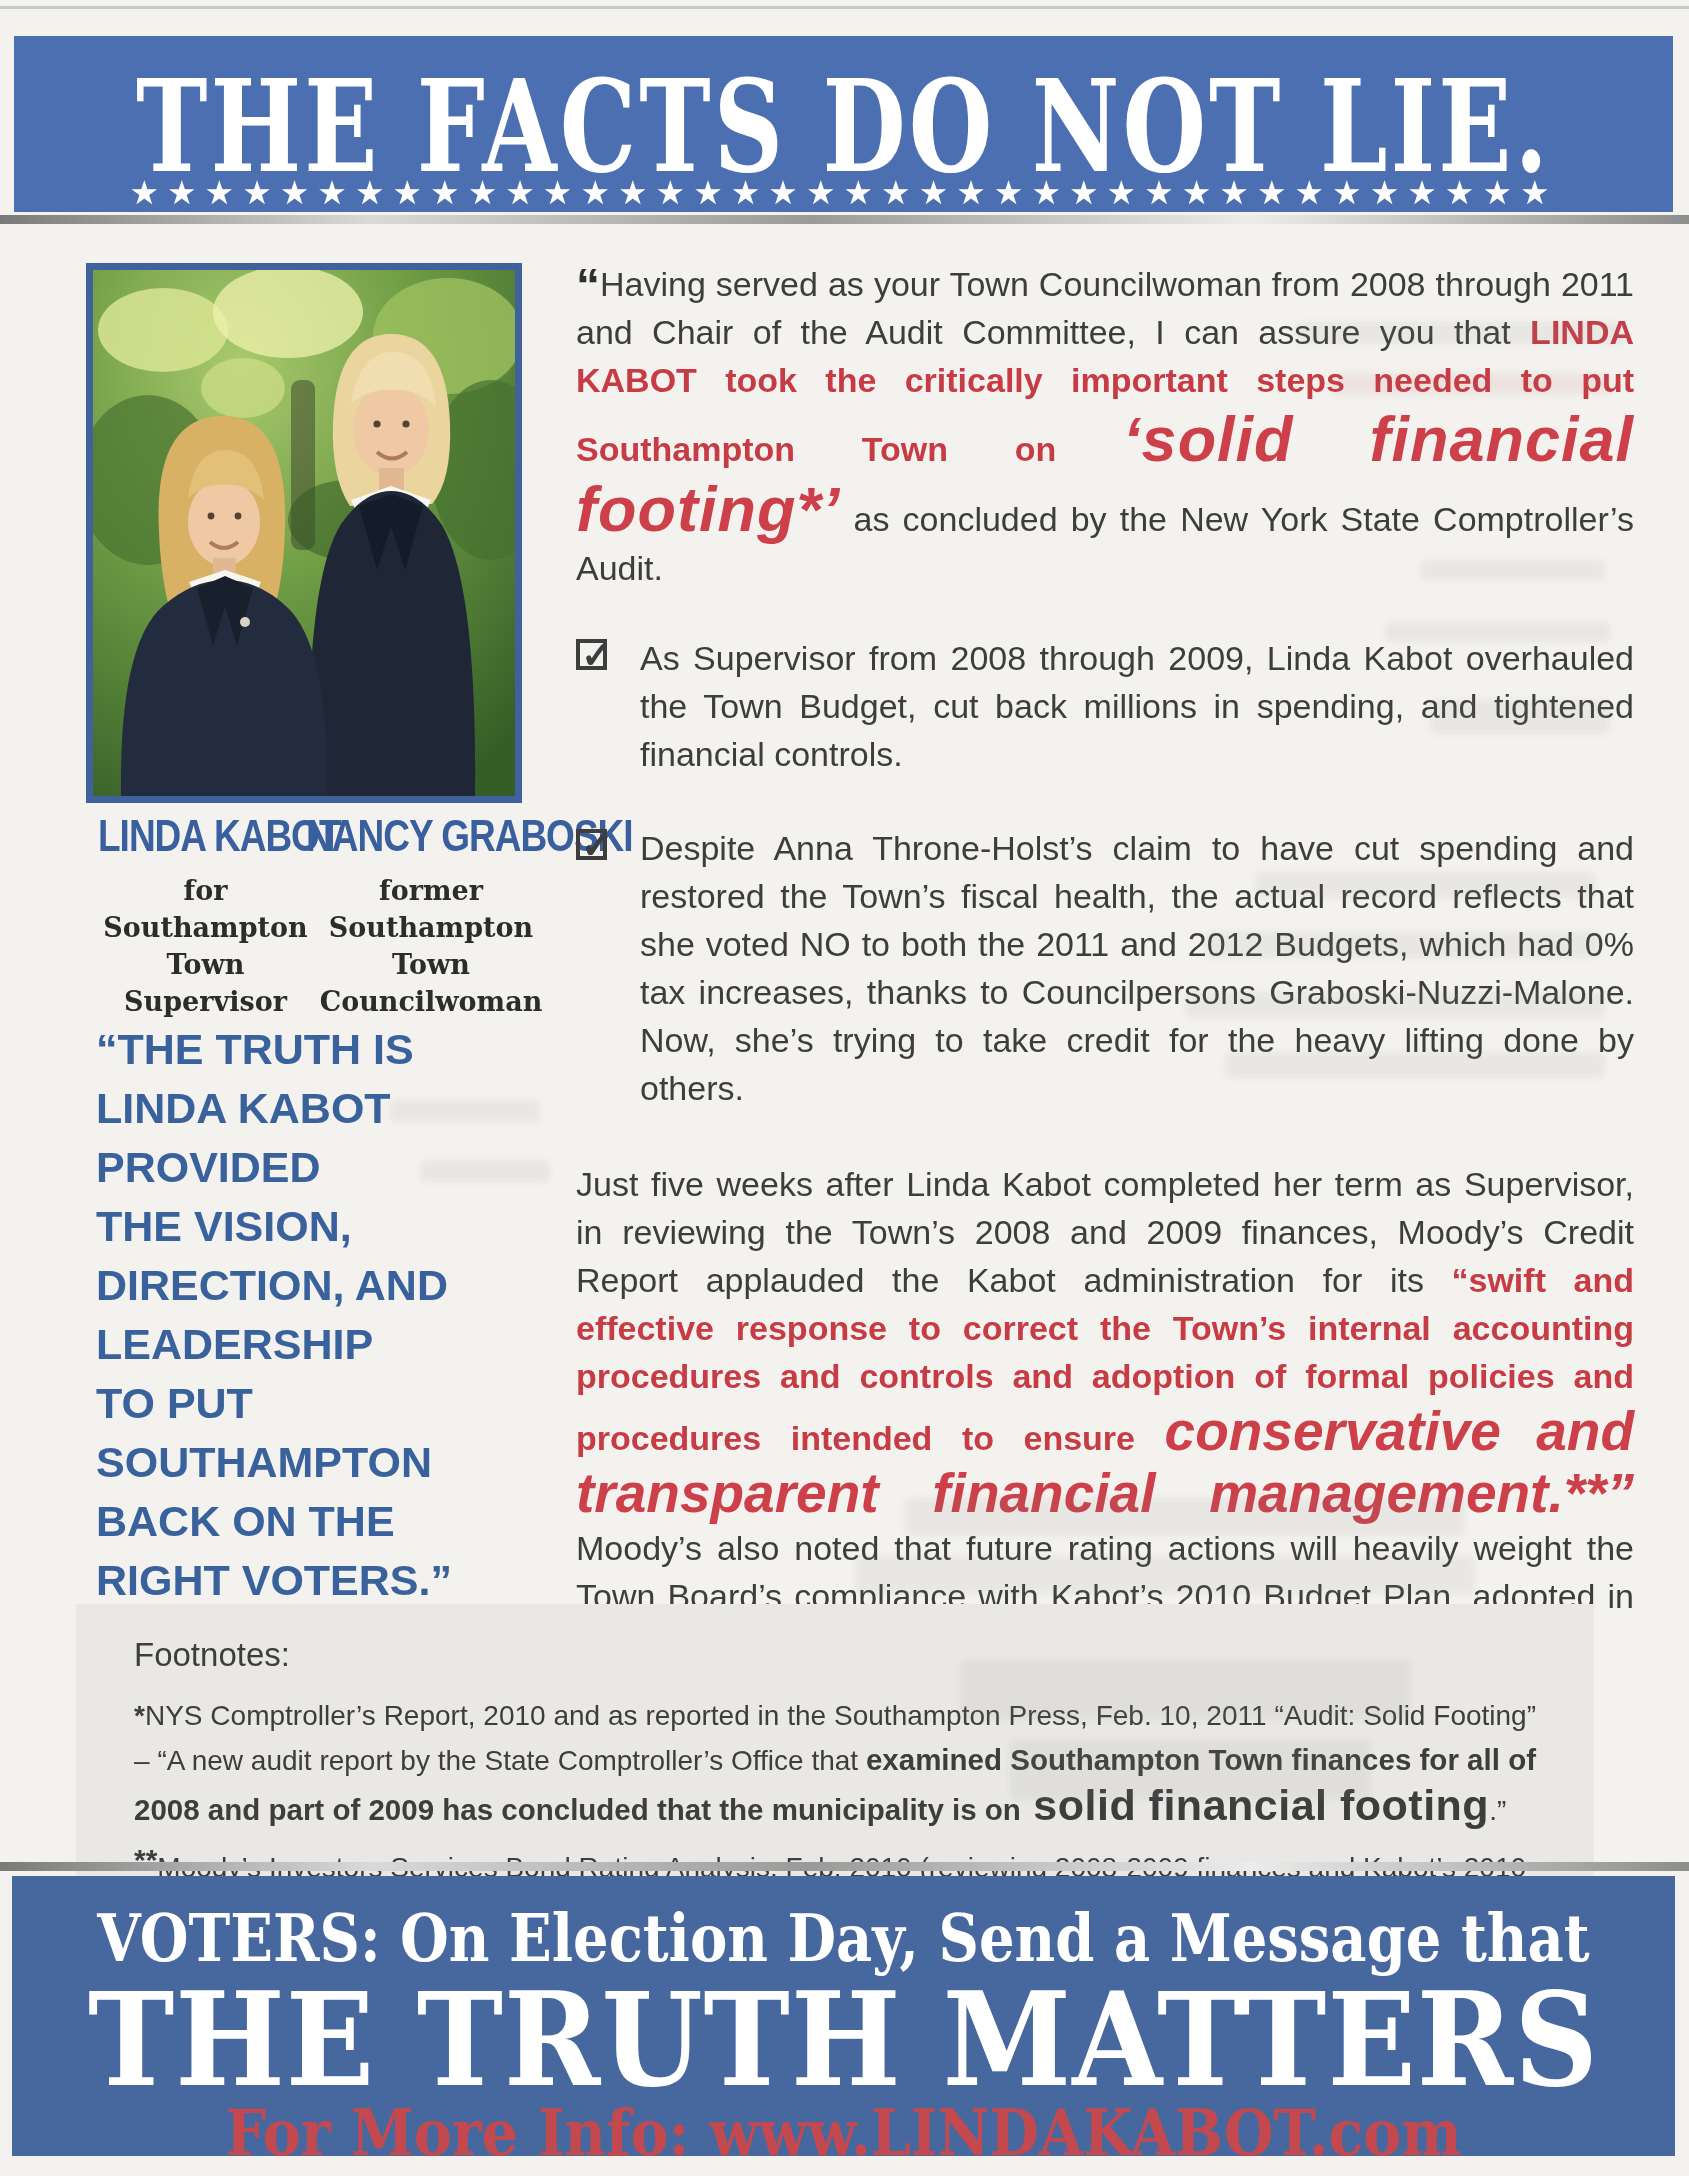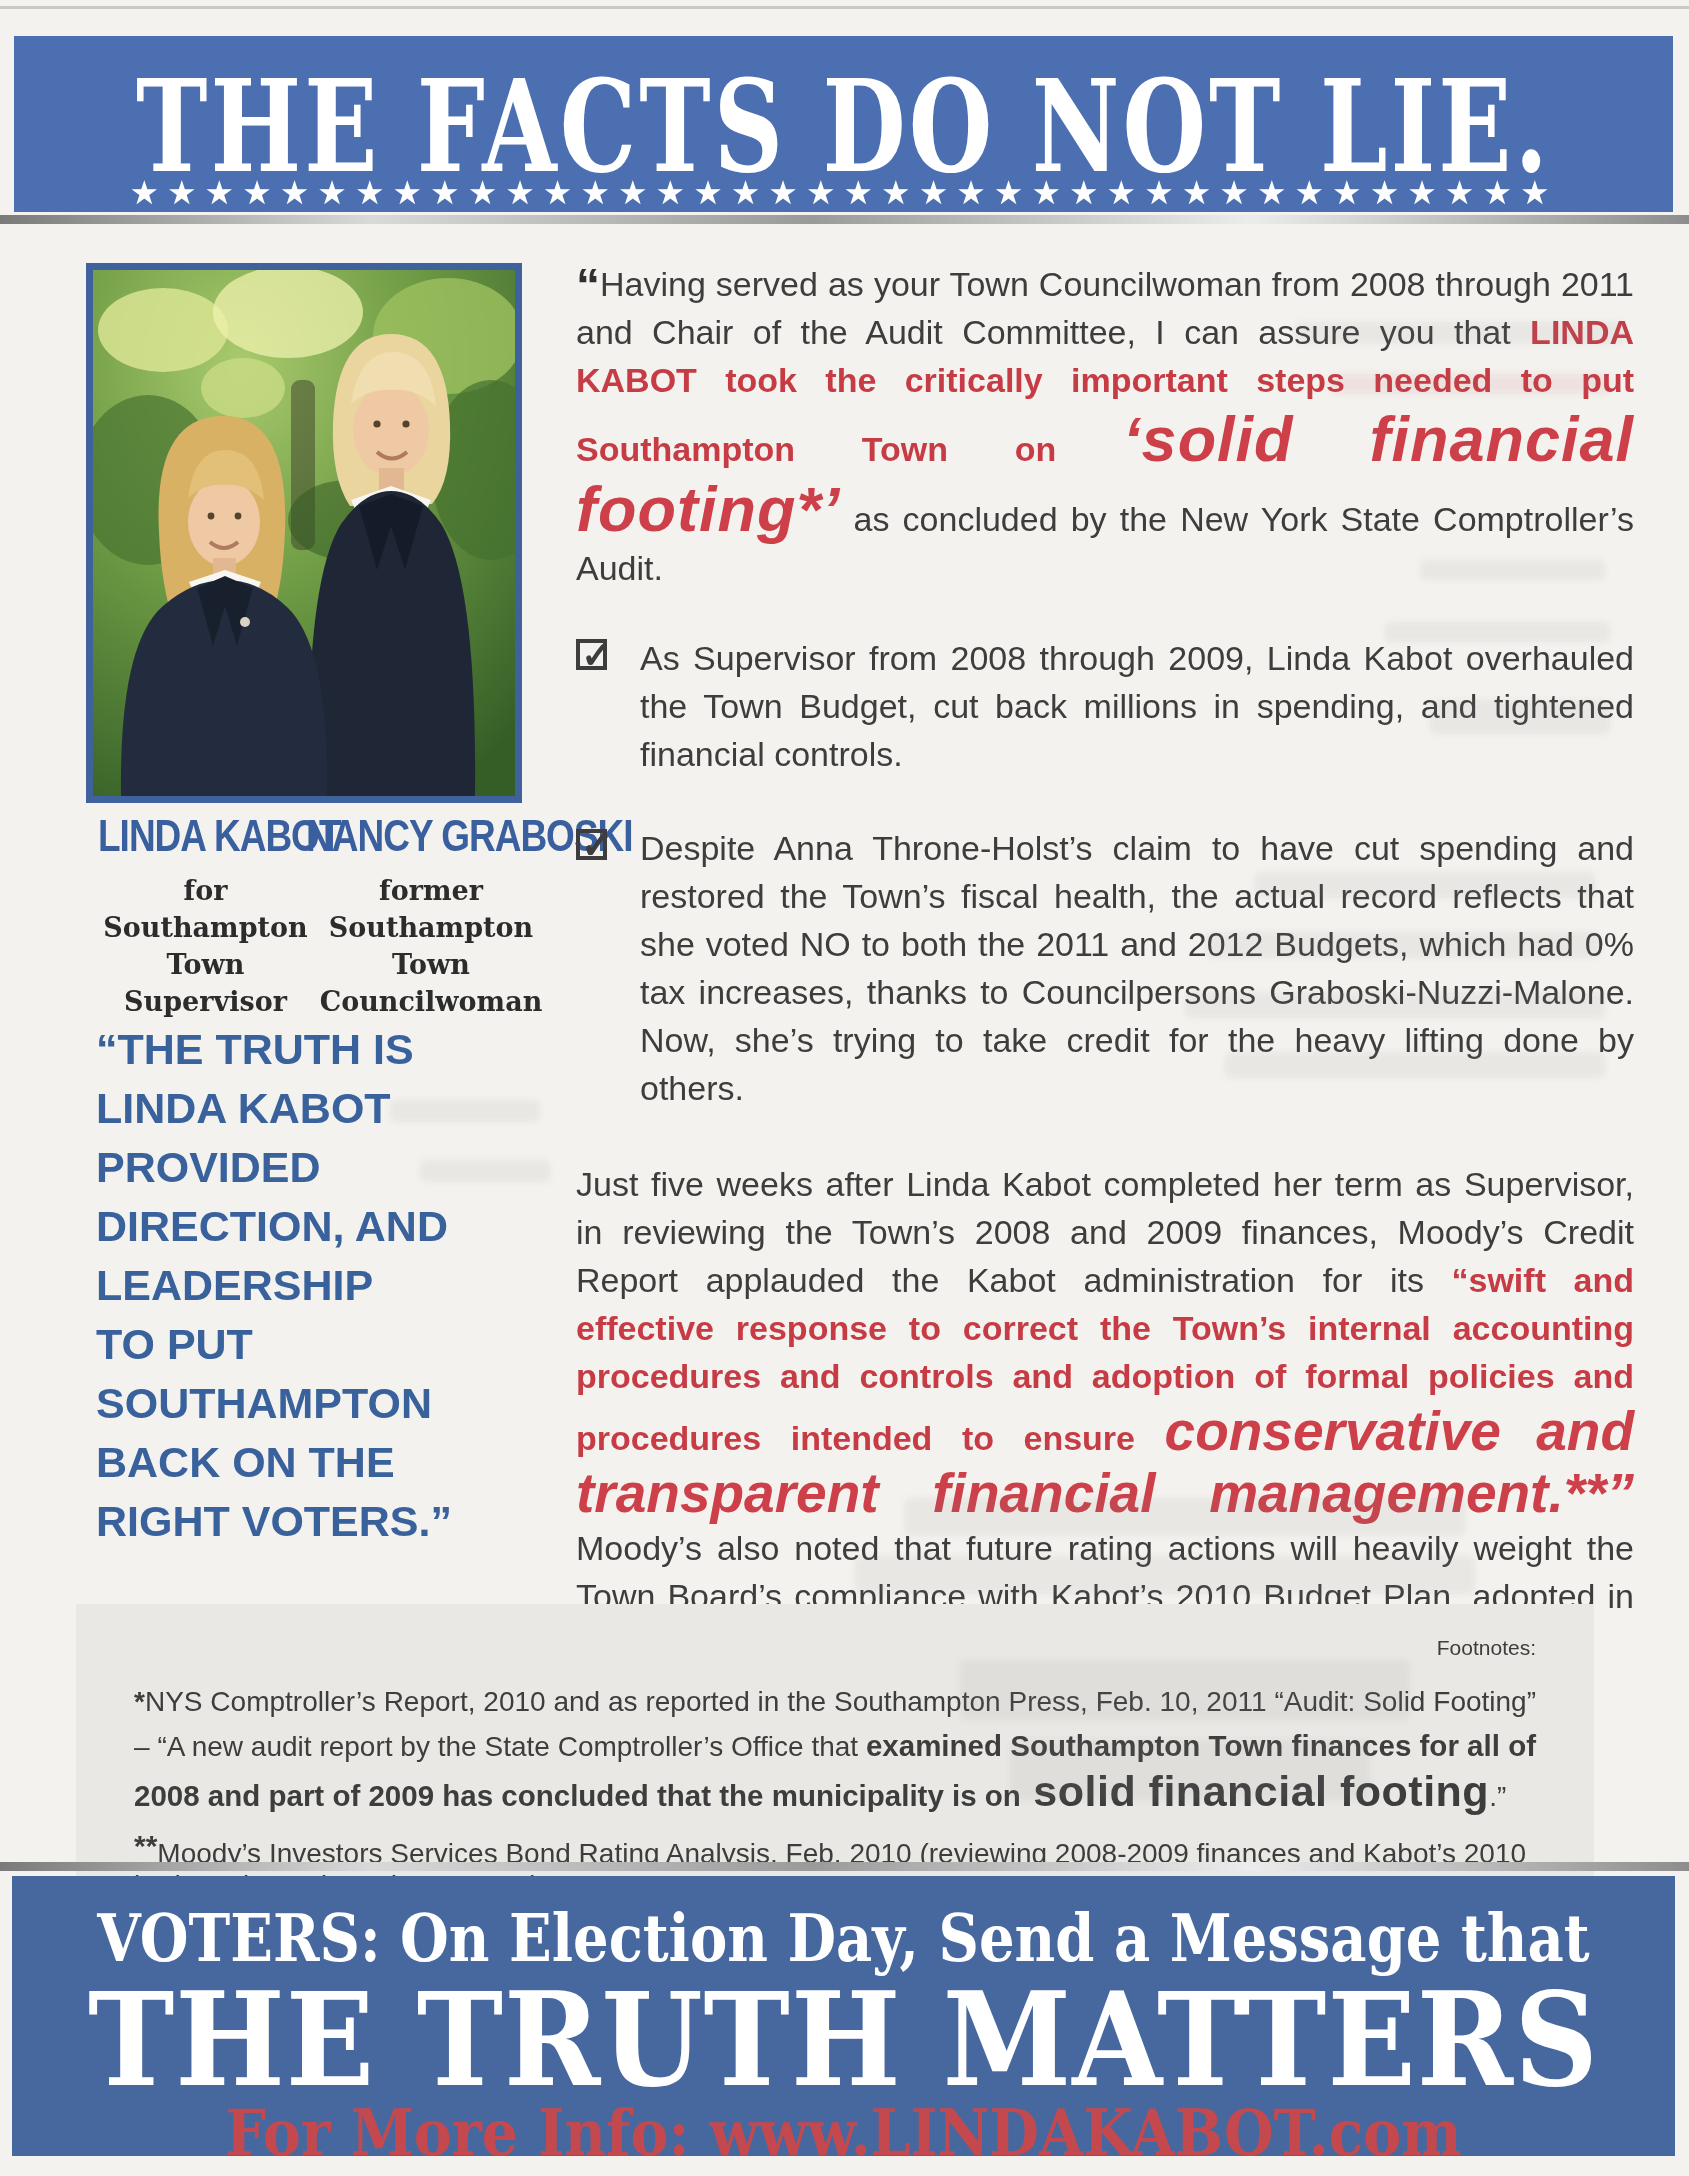--- a/index.html
+++ b/index.html
@@ -72,21 +72,21 @@
     position:absolute; left:96px; top:1020px; width:450px;
     font-weight:bold; color:#39619c; font-size:43px; line-height:59px; letter-spacing:0px;
     white-space:nowrap;
   }
 
   
   .footnotes {
     position:absolute; left:76px; top:1604px; width:1518px;
     background:#e9e8e4; padding:32px 58px 30px 58px;
   }
-  .fn-label { font-size:21px;text-align:right; }
+  .fn-label { font-size:33px; }
   .fn1 { margin-top:20px; font-size:28px; line-height:44px; text-align:justify; }
   .fn1 .b { font-weight:bold; font-size:29.5px; }
   .fn1 .big { font-weight:bold; font-size:43px; letter-spacing:0.5px; }
   .fn2 { margin-top:10px; font-size:28px; }
   .fn-star { font-weight:bold; }
   .fn2 .fn-star { font-size:30px; vertical-align:7px; }
 
   
   .bottom-banner { position:absolute; left:12px; right:14px; top:1876px; height:280px; background:#46689e; overflow:hidden; }
   .bb1 {
@@ -206,20 +206,21 @@
       </div>
     </div>
 
     <p class="body-text moodys"><span>Just five weeks after Linda Kabot completed her term as Supervisor, in reviewing the Town’s 2008 and 2009 finances, Moody’s Credit Report applauded the Kabot administration for its </span><span class="red-bold">“swift and effective response to correct the Town’s internal accounting procedures and controls and adoption of formal policies and procedures intended to ensure </span><span class="big-red2">conservative and transparent financial management.**”</span><span> Moody’s also noted that future rating actions will heavily weight the Town Board’s compliance with Kabot’s 2010 Budget Plan, adopted in Nov. 2009</span></p>
   </div>
 
   <div class="pull-quote">
     <div>“THE TRUTH IS</div>
     <div>LINDA KABOT</div>
     <div>PROVIDED</div>
+    <div>THE VISION,</div>
     <div>DIRECTION, AND</div>
     <div>LEADERSHIP</div>
     <div>TO PUT</div>
     <div>SOUTHAMPTON</div>
     <div>BACK ON THE</div>
     <div>RIGHT VOTERS.”</div>
   </div>
 
   <div class="footnotes">
     <div class="fn-label">Footnotes:</div>

